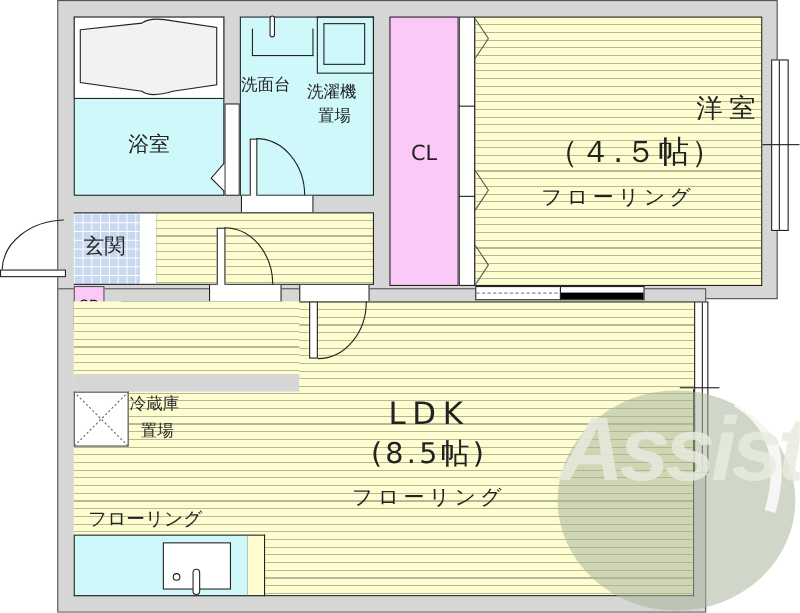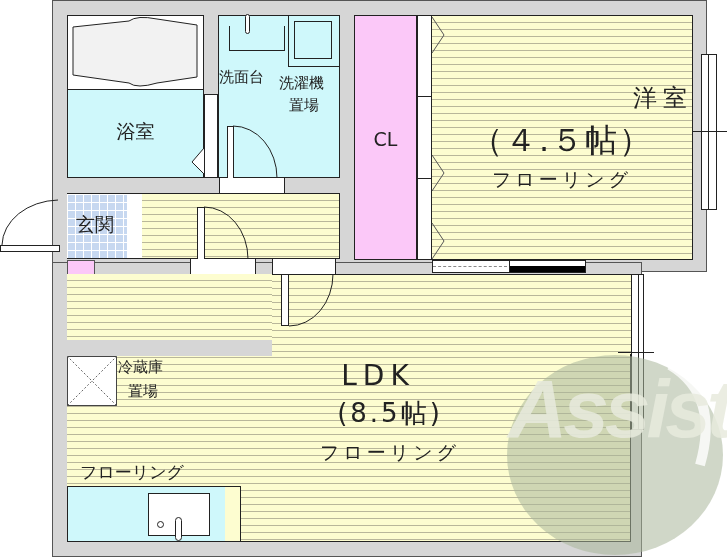--- a/index.html
+++ b/index.html
@@ -21,21 +21,21 @@
   </style>
 </head>
 <body>
 
 <div class="abs wall" style="left:52px;top:0;width:655px;height:272px;border:1.5px solid #555;"></div>
 <div class="abs wall" style="left:52px;top:262px;width:590px;height:295px;border:1.5px solid #555;"></div>
 
 <div class="abs floor bordered" style="left:431px;top:15px;width:262px;height:245px;"></div>
 <div class="abs" style="left:431px;top:86px;width:262px;">
   <div class="label" style="width:100%;font-size:24px;letter-spacing:6px;text-align:right;">洋室</div>
-  <div class="label" style="width:100%;top:38px;font-size:32px;letter-spacing:2px;">（４.５帖）</div>
+  <div class="label" style="width:100%;top:38px;font-size:28px;letter-spacing:2px;margin-left:16px;">（４.５帖）</div>
   <div class="label" style="width:100%;top:84px;font-size:19px;letter-spacing:4px;">フローリング</div>
 </div>
 
 <div class="abs" style="left:701px;top:54px;width:16px;height:156px;background:#fff;border:1px solid #222;">
   <div class="abs" style="left:6px;top:0;width:1px;height:100%;background:#222;"></div>
 </div>
 <div class="abs" style="left:693px;top:131px;width:34px;height:1px;background:#222;"></div>
 
 <div class="abs closet" style="left:354px;top:15px;width:63px;height:245px;"></div>
 <div class="label" style="left:354px;top:130px;width:63px;font-size:19px;">CL</div>
@@ -123,21 +123,21 @@
 <div class="abs" style="left:618px;top:352px;width:36px;height:1px;background:#222;"></div>
 
 <div class="abs" style="left:67px;top:356px;width:50px;height:50px;background:#fff;border:1px solid #444;"></div>
 <svg style="left:67px;top:356px;" width="50" height="50">
   <line x1="0" y1="0" x2="50" y2="50" stroke="#666" stroke-width="1" stroke-dasharray="2,2"></line>
   <line x1="50" y1="0" x2="0" y2="50" stroke="#666" stroke-width="1" stroke-dasharray="2,2"></line>
 </svg>
 <div class="label" style="left:118px;top:360px;font-size:15px;">冷蔵庫</div>
 <div class="label" style="left:128px;top:384px;font-size:15px;">置場</div>
 
-<div class="label" style="left:258px;top:362px;width:240px;font-size:28px;letter-spacing:6px;">LDK</div>
+<div class="label" style="left:270px;top:362px;width:240px;font-size:28px;letter-spacing:6px;">LDK</div>
 <div class="label" style="left:270px;top:400px;width:240px;font-size:26px;letter-spacing:3px;">(8.5帖)</div>
 <div class="label" style="left:270px;top:443px;width:240px;font-size:19px;letter-spacing:4px;">フローリング</div>
 
 <div class="label" style="left:80px;top:464px;font-size:17px;">フローリング</div>
 <div class="abs wet" style="left:67px;top:486px;width:159px;height:56px;border:1.5px solid #222;"></div>
 <div class="abs" style="left:225px;top:486px;width:16px;height:56px;background:#fdfdd0;border:1px solid #222;border-left:none;"></div>
 <div class="abs" style="left:148px;top:493px;width:62px;height:43px;background:#fff;border:1px solid #222;"></div>
 <div class="abs" style="left:157px;top:521px;width:7px;height:7px;border-radius:50%;border:1px solid #222;background:#fff;"></div>
 <div class="abs" style="left:175px;top:517px;width:7px;height:24px;border-radius:4px;border:1px solid #222;background:#fff;"></div>
 

